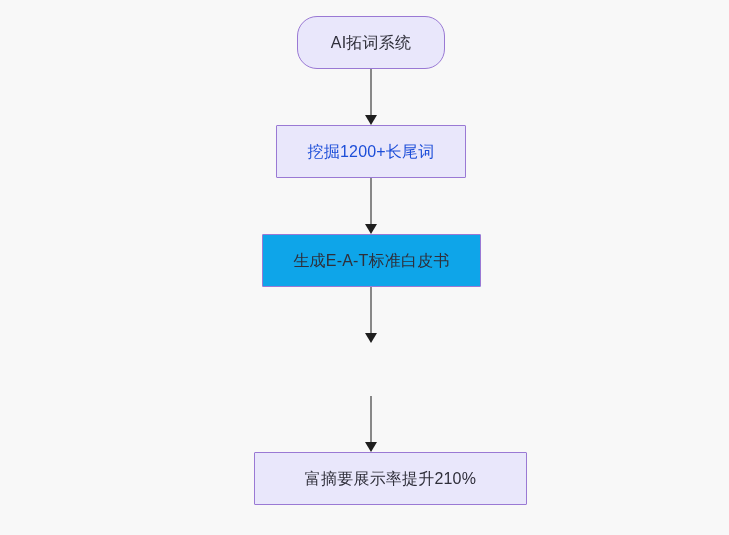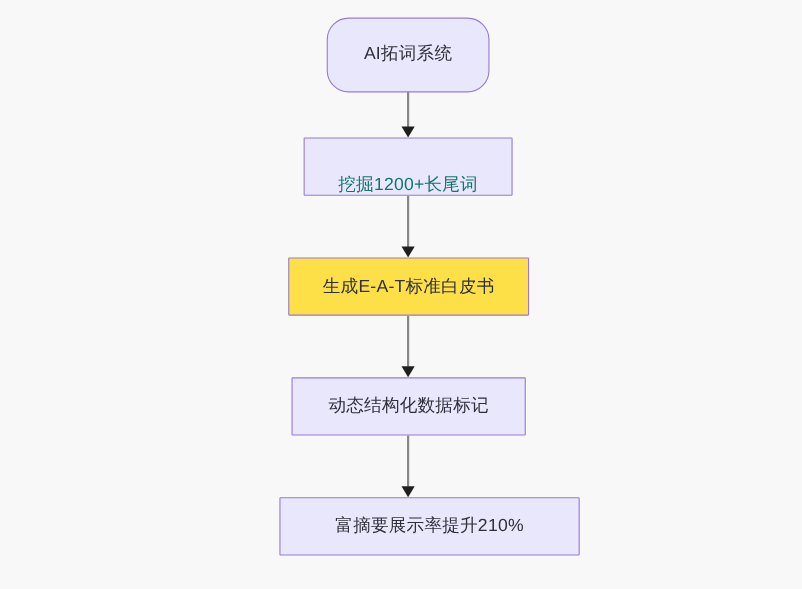--- a/index.html
+++ b/index.html
@@ -66,28 +66,25 @@
         <line x1="10" y1="0" x2="10" y2="48" stroke="#888888" stroke-width="2"></line>
         <polygon points="4,46 16,46 10,56" fill="#1f1f1f"></polygon>
       </svg>
     </div>
     <div class="edge" style="left: 361px; top: 396px; width: 20px; height: 56px;">
       <svg width="20" height="56" viewBox="0 0 20 56">
         <line x1="10" y1="0" x2="10" y2="48" stroke="#888888" stroke-width="2"></line>
         <polygon points="4,46 16,46 10,56" fill="#1f1f1f"></polygon>
       </svg>
     </div>
-    <div class="node" style="left: 297px; top: 16px; width: 148px; height: 68px; background: rgb(233, 231, 251); border-color: rgb(154, 121, 212); color: rgb(47, 47, 58); border-radius: 20px;">
+    <div class="node" style="left: 297px; top: 16px; width: 148px; height: 53px; background: rgb(233, 231, 251); border-color: rgb(154, 121, 212); color: rgb(47, 47, 58); border-radius: 20px;">
       <span class="node-label">AI拓词系统</span>
     </div>
-    <div class="node" style="left: 276px; top: 125px; width: 190px; height: 53px; background: rgb(233, 231, 251); border-color: rgb(154, 121, 212); color: #0f766e; align-items: flex-end;">
+    <div class="node" style="left: 276px; top: 125px; width: 190px; height: 53px; background: rgb(233, 231, 251); border-color: rgb(154, 121, 212); color: #1d4ed8;">
       <span class="node-label">挖掘1200+长尾词</span>
     </div>
-    <div class="node" style="left: 262px; top: 234px; width: 219px; height: 53px; background: #fde047; border-color: rgb(154, 121, 212); color: rgb(47, 47, 58);">
+    <div class="node" style="left: 262px; top: 234px; width: 219px; height: 53px; background: #0ea5e9; border-color: rgb(154, 121, 212); color: rgb(47, 47, 58);">
       <span class="node-label">生成E-A-T标准白皮书</span>
-    </div>
-    <div class="node" style="left: 265px; top: 343px; width: 213px; height: 53px; background: rgb(233, 231, 251); border-color: rgb(154, 121, 212); color: rgb(47, 47, 58);">
-      <span class="node-label">动态结构化数据标记</span>
     </div>
     <div class="node" style="left: 254px; top: 452px; width: 273px; height: 53px; background: rgb(233, 231, 251); border-color: rgb(154, 121, 212); color: rgb(47, 47, 58);">
       <span class="node-label">富摘要展示率提升210%</span>
     </div>
   </div>
 
 </body></html>

